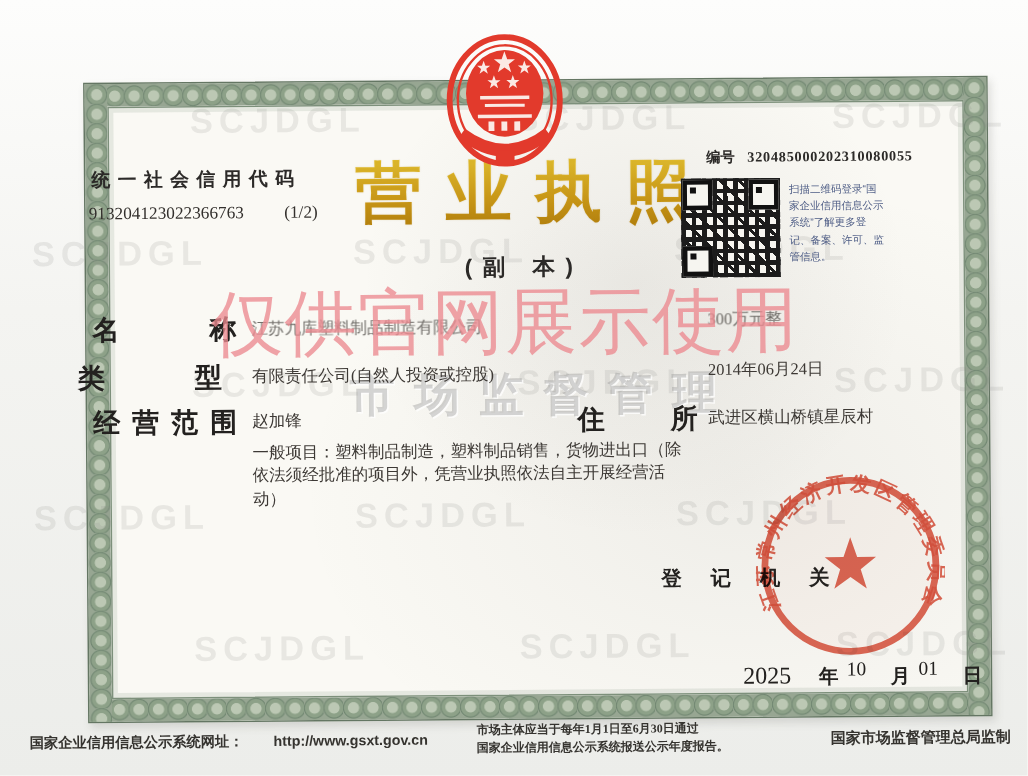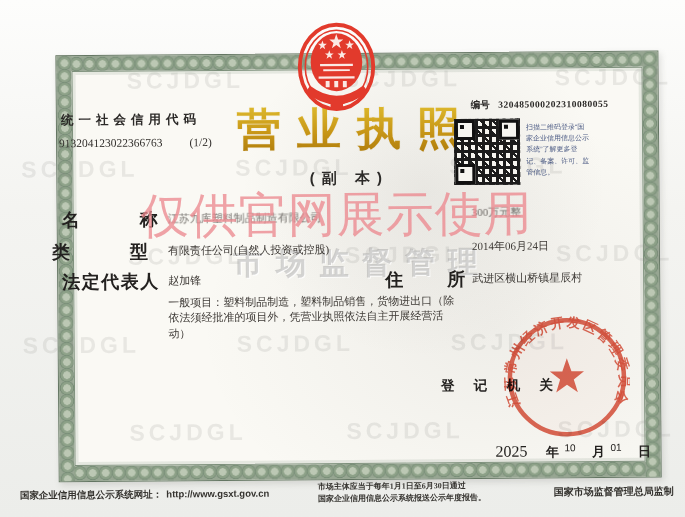--- a/index.html
+++ b/index.html
@@ -84,29 +84,29 @@
   .authority{left:440px;top:378px;width:112px;font-size:13.5px;font-weight:bold;color:#23211f;
     text-align:justify;text-align-last:justify;z-index:30;}
   
   .seal{position:absolute;left:503px;top:316px;width:126px;height:126px;z-index:40;
     mix-blend-mode:multiply;opacity:.92;}
   
   .date-row{left:494px;top:444px;z-index:45;color:#23211f;white-space:nowrap;}
   .date-row .year{font-size:16px;font-family:"Liberation Serif","DejaVu Serif",serif;}
   .date-row .unit{font-size:13px;font-weight:bold;margin-left:12px;}
   .date-row .unit.first{margin-left:14px;}
-  .date-row .dnum{font-size:10px;position:relative;top:-5px;margin-left:1px;
-    font-family:Liberation Sans, sans-serif;}
+  .date-row .dnum{font-size:13px;position:relative;top:-5px;margin-left:1px;
+    font-family:Liberation Serif, serif;}
   
   .emblem{position:absolute;left:298px;top:20px;width:80px;height:100px;z-index:35;}
   
   .footer{position:absolute;z-index:30;color:#35332f;
     font-family:"Liberation Serif","DejaVu Serif",serif;}
   .footer-left{left:18px;top:487px;font-size:9.5px;font-weight:bold;}
-  .footer-left .url{font-family:"Liberation Sans","DejaVu Sans",sans-serif;margin-left:4px;}
+  .footer-left .url{font-family:"Liberation Sans","DejaVu Sans",sans-serif;margin-left:20px;}
   .footer-mid{left:316px;top:481px;font-size:8px;font-weight:bold;line-height:1.5;}
   .footer-right{left:552px;top:487px;font-size:10px;font-weight:bold;}
 </style>
 </head>
 <body>
 
 <div class="scan">
 
   <div class="cert-frame">
     <div class="edge top"></div>
@@ -183,21 +183,21 @@
     <span class="flabel lcol">名称</span>
   </div>
   <div class="pos fvalue degraded" style="left:168px;top:210px">江苏九库塑料制品制造有限公司</div>
 
   <div class="pos" style="left:52px;top:238px">
     <span class="flabel lcol">类型</span>
   </div>
   <div class="pos fvalue" style="left:168px;top:242px">有限责任公司(自然人投资或控股)</div>
 
   <div class="pos" style="left:62px;top:268px">
-    <span class="flabel lcol">法定代表人</span>
+    <span class="flabel lcol">经营范围</span>
   </div>
   <div class="pos fvalue" style="left:168px;top:272px">赵加锋</div>
 
   <div class="pos fvalue scope-value" style="left:168px;top:294px">一般项目：塑料制品制造，塑料制品销售，货物进出口（除依法须经批准的项目外，凭营业执照依法自主开展经营活动）</div>
 
   <div class="pos fvalue degraded" style="left:472px;top:206px">300万元整</div>
 
   <div class="pos fvalue" style="left:472px;top:240px">2014年06月24日</div>
 
   <div class="pos" style="left:385px;top:268px">

